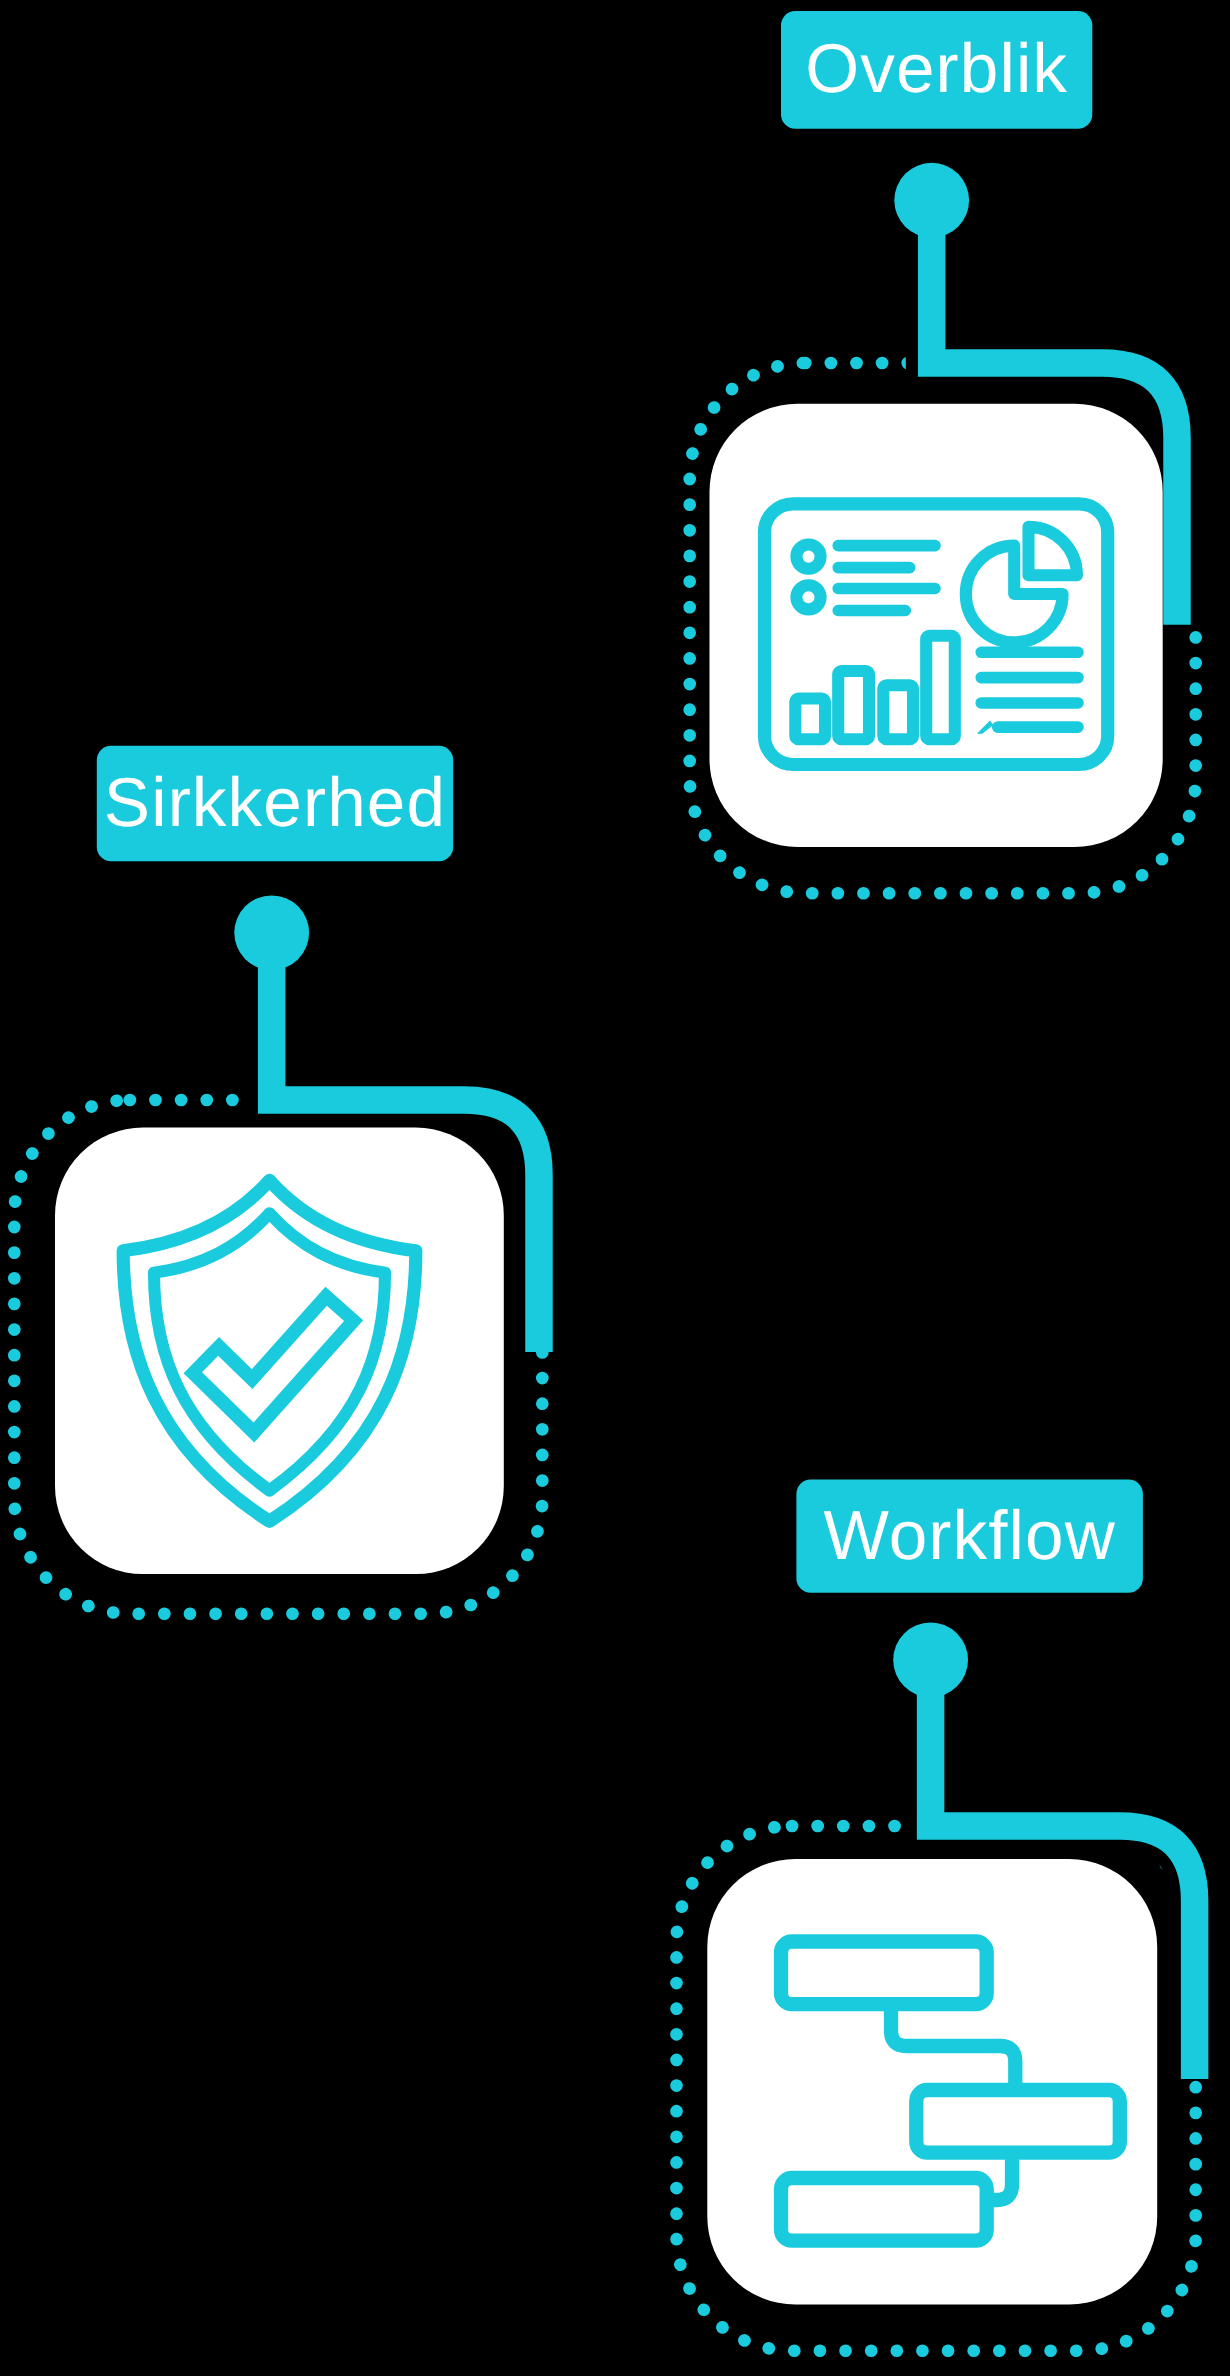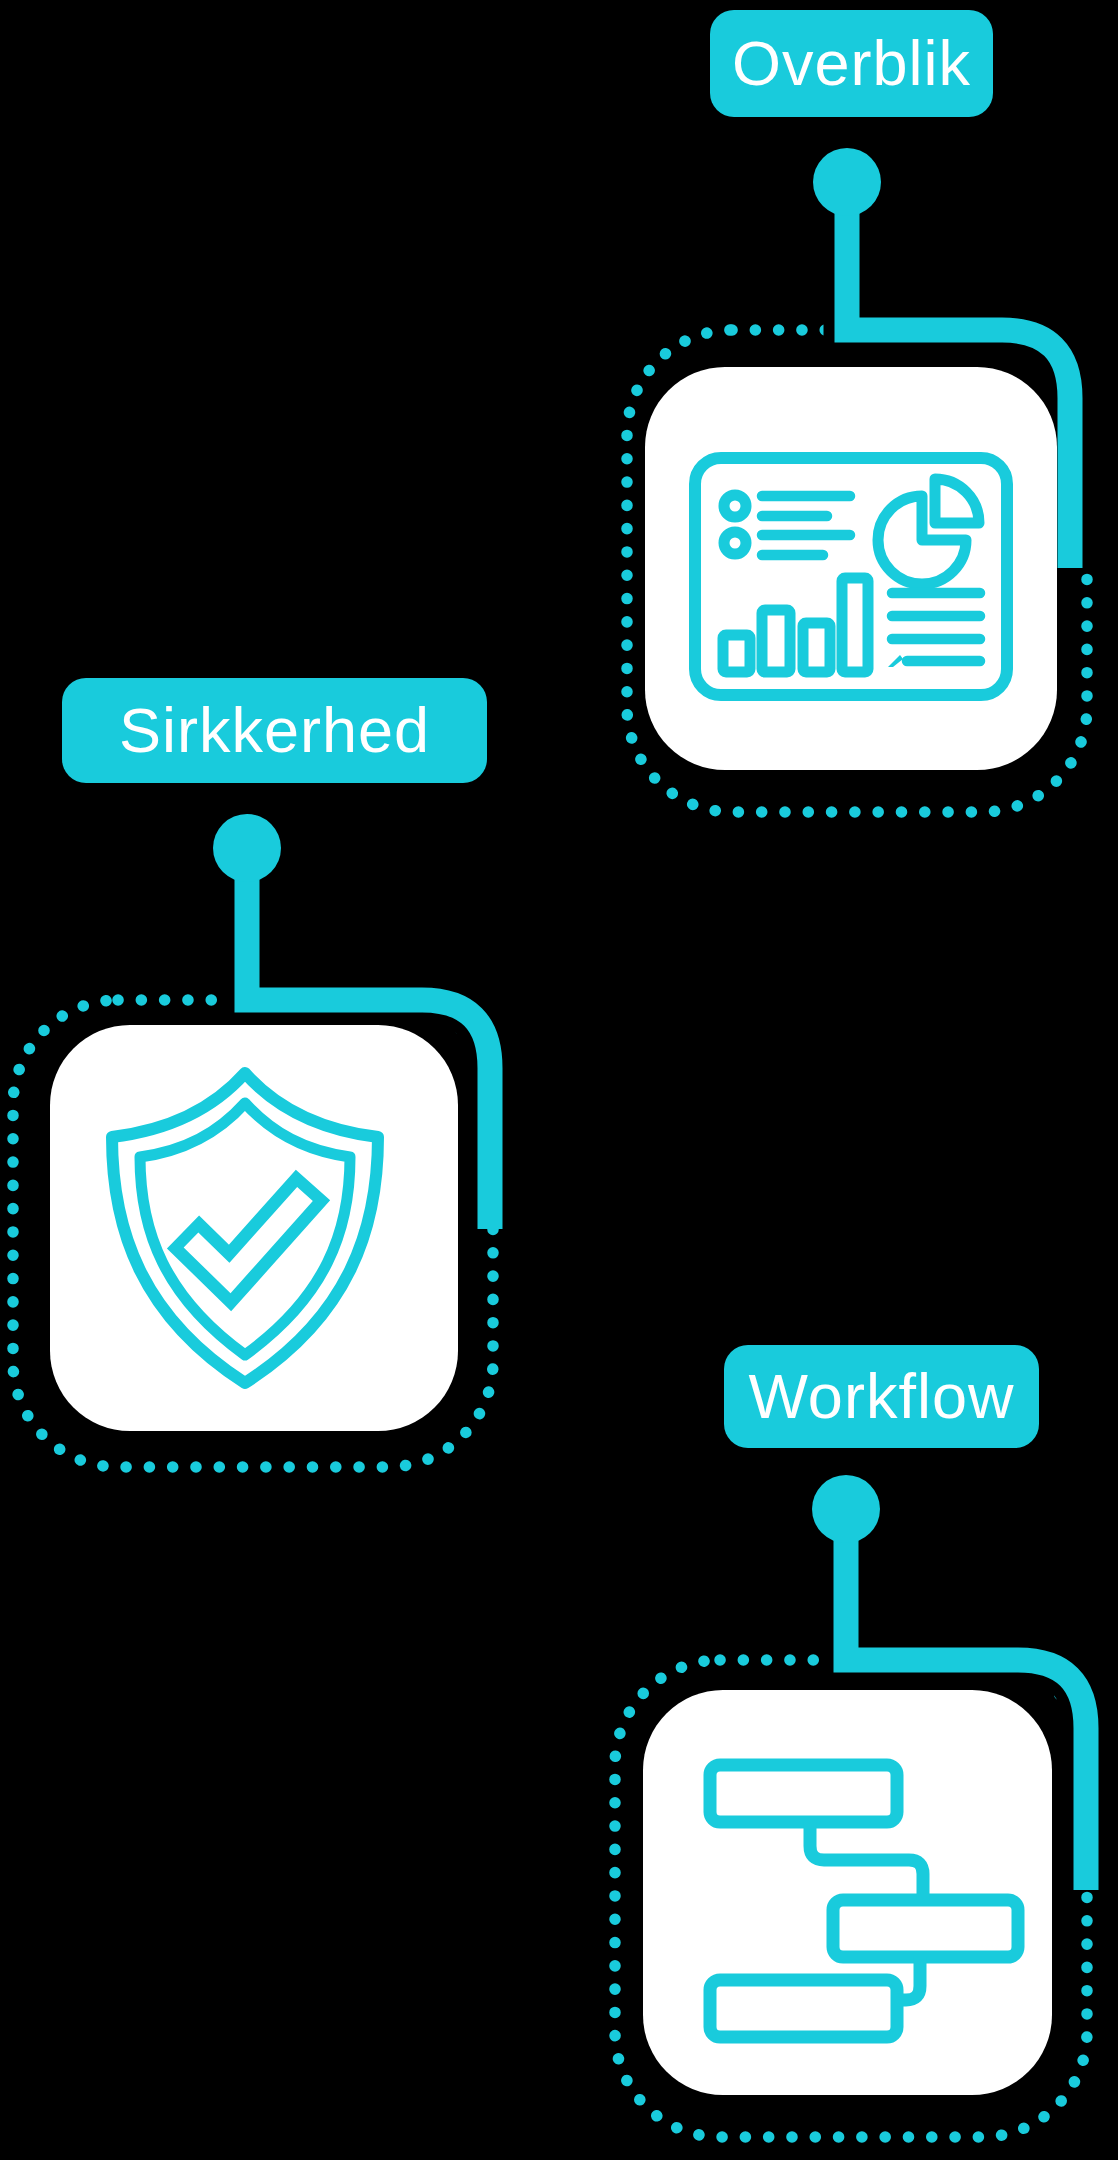--- a/index.html
+++ b/index.html
@@ -14,27 +14,27 @@
     background:var(--background);
     font-family:"Liberation Sans", sans-serif;
   }
   .overlay{position:absolute;left:0;top:0;width:1118px;height:2160px;pointer-events:none;}
   .dots{fill:none;stroke:var(--accent);stroke-width:11.5;stroke-linecap:round;stroke-dasharray:0.1 23.2;}
   .casing{fill:none;stroke:var(--background);stroke-width:47;stroke-linecap:butt;stroke-linejoin:miter;}
   .conn{fill:none;stroke:var(--accent);stroke-width:25;stroke-linecap:butt;stroke-linejoin:miter;}
   .node-dot{fill:var(--accent);}
   .pill{
     position:absolute;background:var(--accent);color:var(--label_text);
-    border-radius:24px;display:flex;align-items:center;justify-content:center;
+    border-radius:13px;display:flex;align-items:center;justify-content:center;
     font-size:63px;line-height:1;letter-spacing:1px;z-index:5;
   }
   .card{position:absolute;background:var(--card);border-radius:80px;z-index:2;}
   .card svg{position:absolute;left:0;top:0;width:100%;height:100%;}
   .pill-overblik{left:710px;top:10px;width:283px;height:107px;}
-  .pill-sikkerhed{left:62px;top:678px;width:425px;height:105px;}
+  .pill-sikkerhed{left:88px;top:678px;width:324px;height:105px;}
   .pill-workflow{left:724px;top:1345px;width:315px;height:103px;}
   .card-overblik{left:645px;top:367px;width:412px;height:403px;}
   .card-sikkerhed{left:50px;top:1025px;width:408px;height:406px;}
   .card-workflow{left:643px;top:1690px;width:409px;height:405px;}
   .ic{stroke:var(--accent);fill:none;stroke-width:12;stroke-linejoin:round;stroke-linecap:round;}
   .ic-thin{stroke:var(--accent);fill:none;stroke-width:11;stroke-linejoin:round;stroke-linecap:round;}
   .ic-line{stroke:var(--accent);fill:none;stroke-width:10.5;stroke-linecap:round;}
   .ic-box{stroke:var(--accent);fill:none;stroke-width:13;stroke-linejoin:round;}
   .check-casing{stroke:var(--accent);fill:none;stroke-width:46;stroke-linecap:butt;stroke-linejoin:miter;}
   .check-core{stroke:var(--card);fill:none;stroke-width:21;stroke-linecap:butt;stroke-linejoin:miter;}

